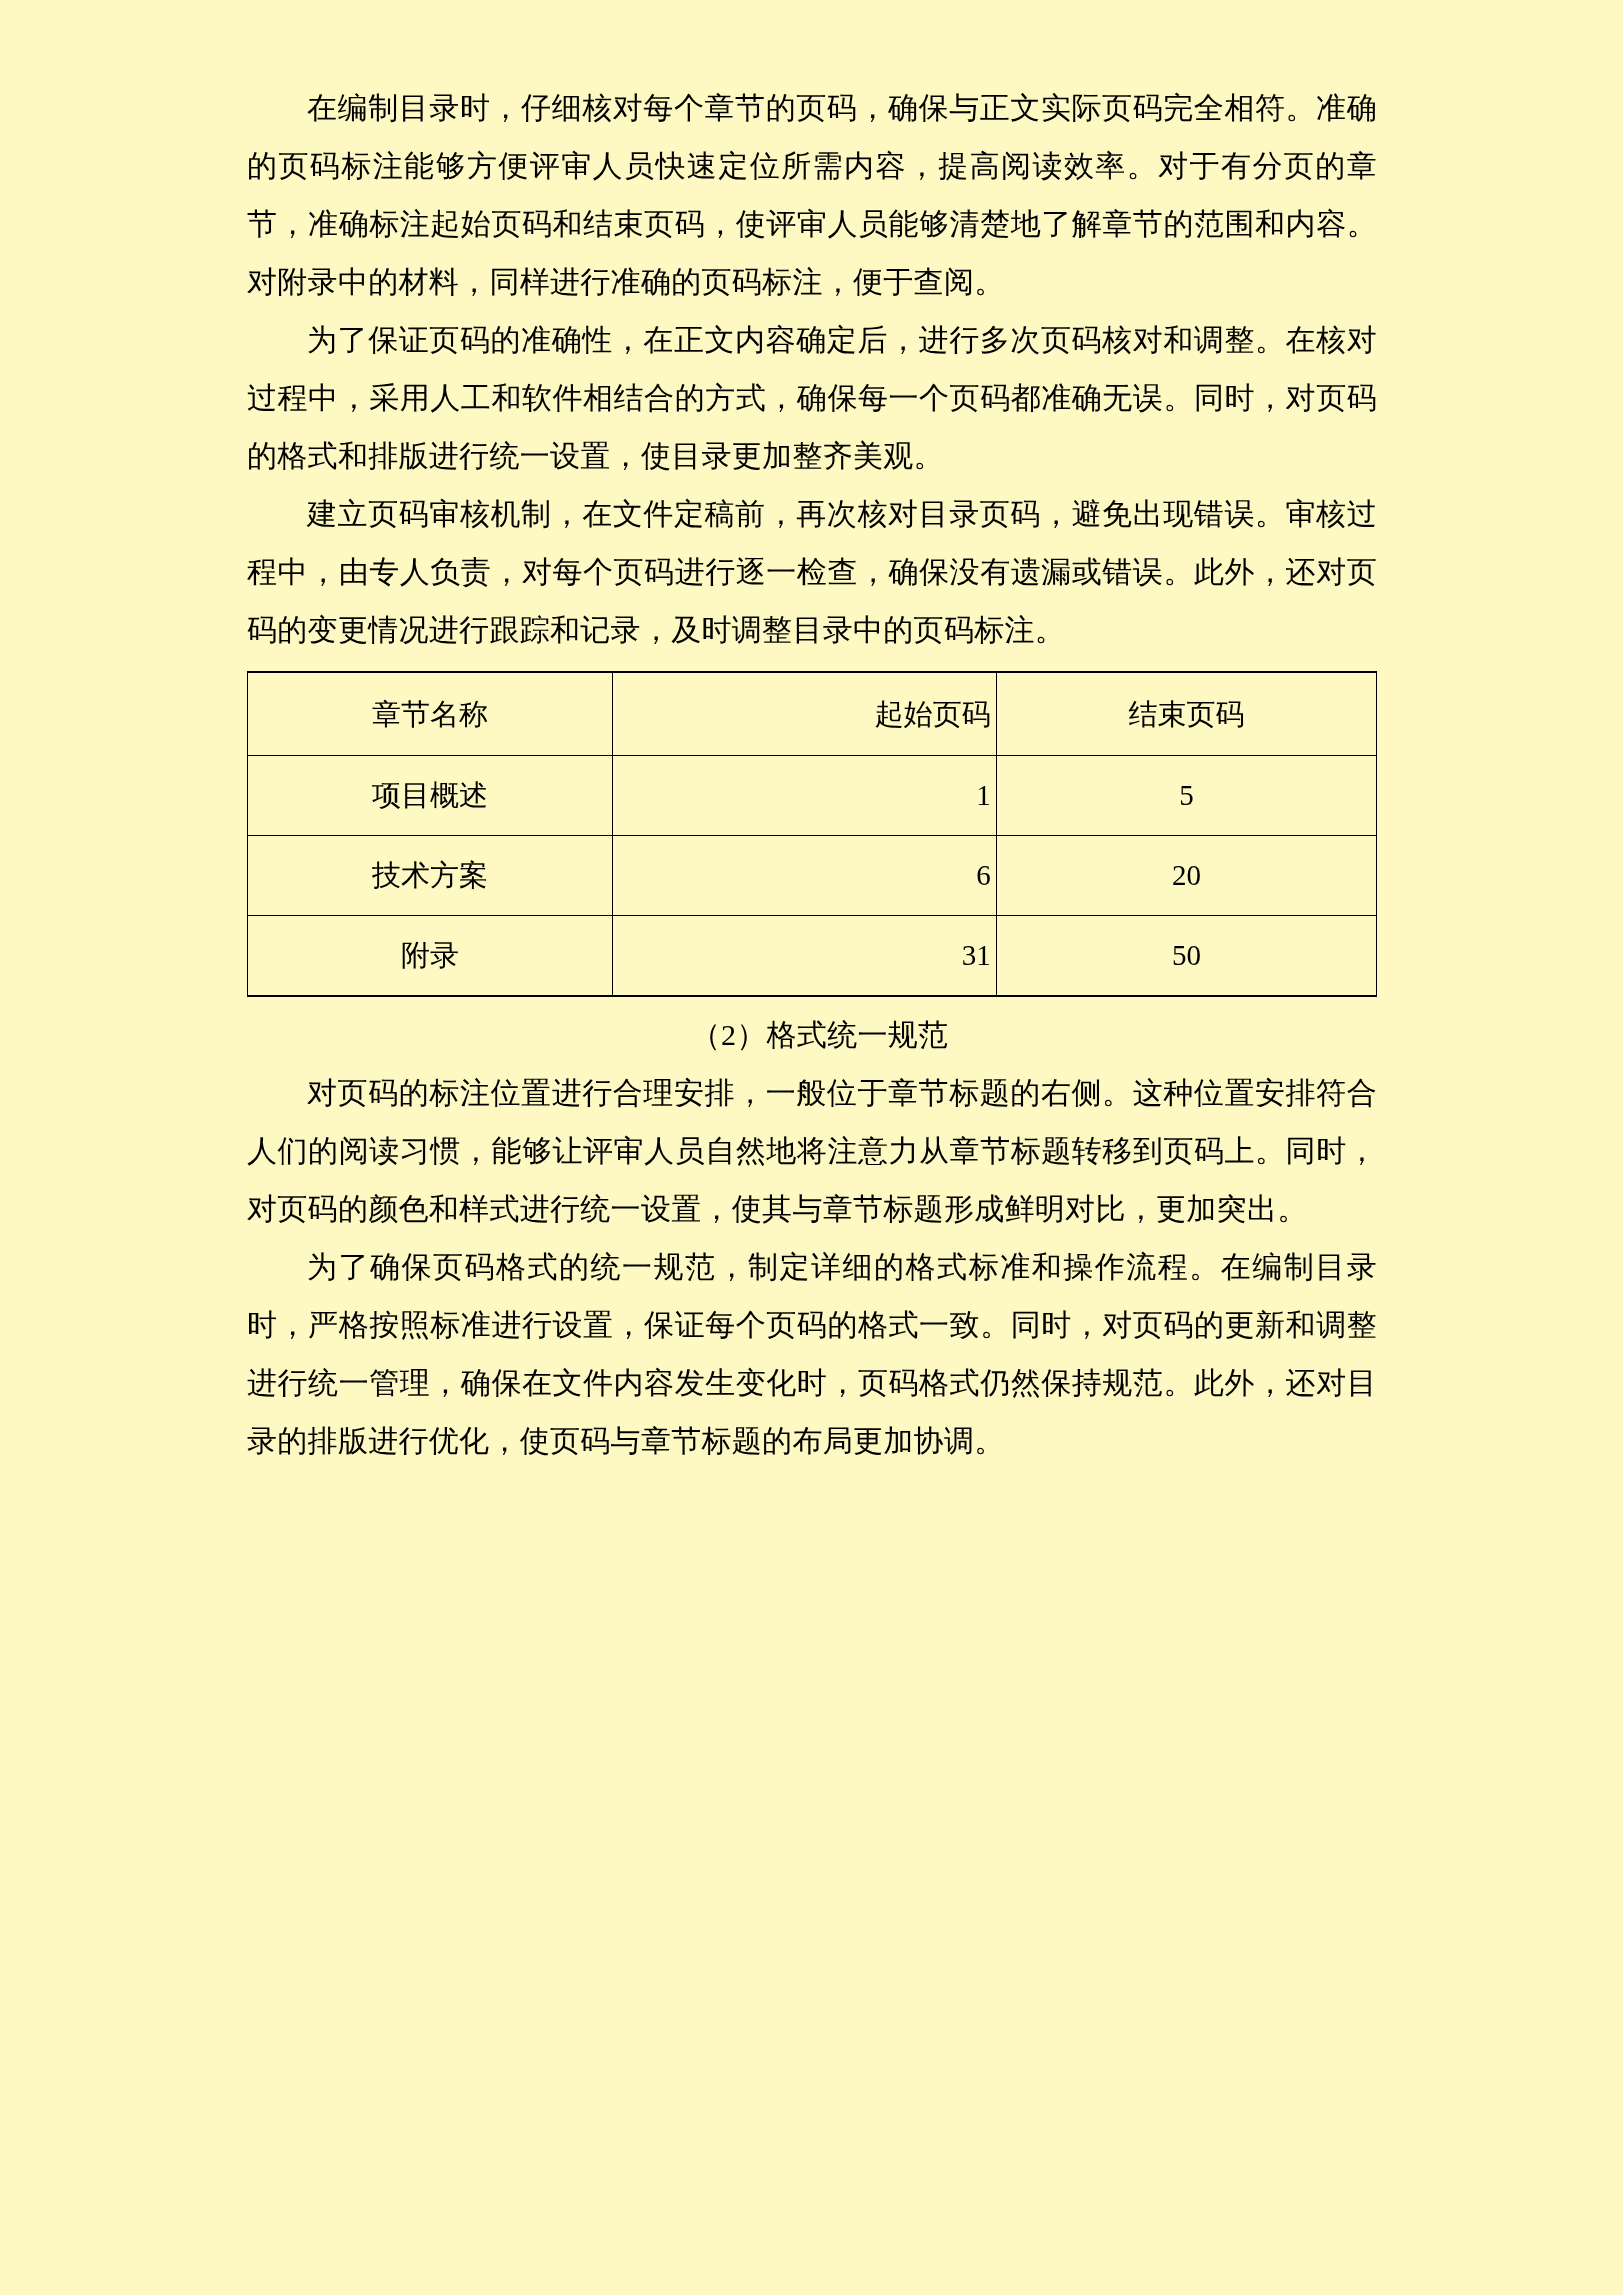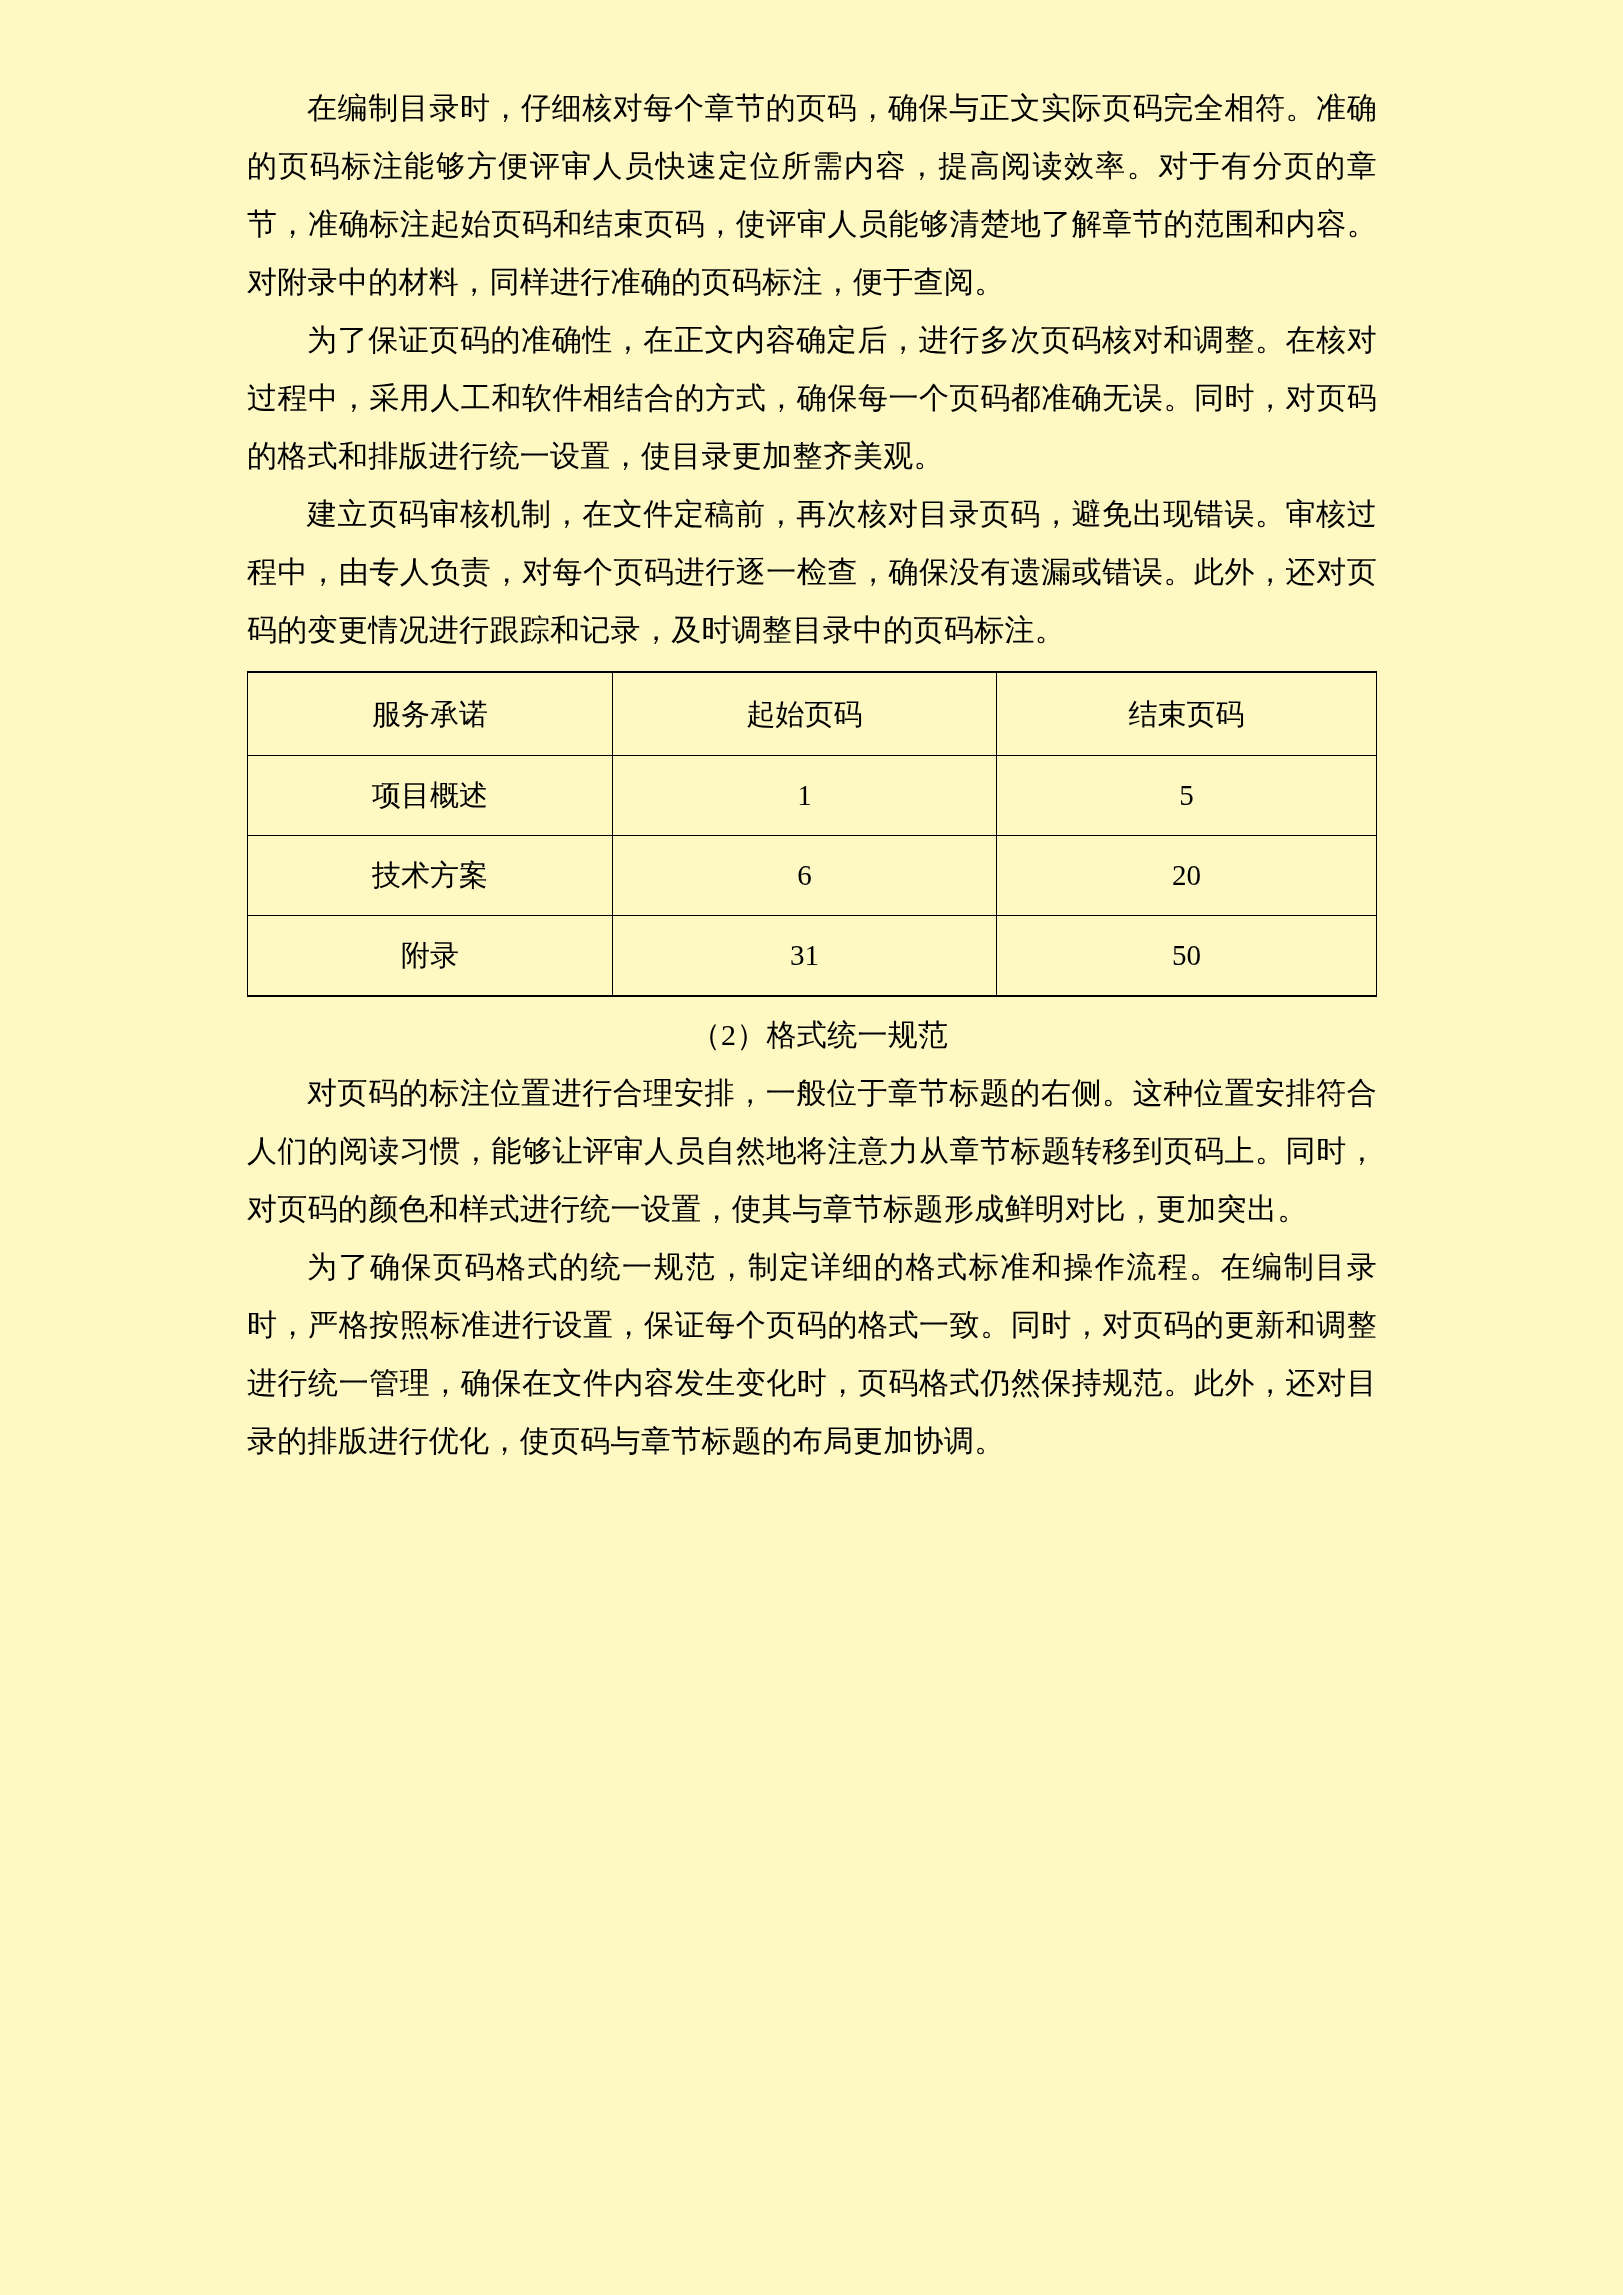--- a/index.html
+++ b/index.html
@@ -68,21 +68,21 @@
     box-sizing: border-box;
   }
   table.page-table tr:first-child td {
     border-top: 2.6px solid #000000;
     height: 84px;
   }
   table.page-table tr:last-child td {
     border-bottom: 2.6px solid #000000;
   }
   table.page-table td.col-name { width: 364px; }
-  table.page-table td.col-start { width: 383px; }
+  table.page-table td.col-start { width: 383px; text-align: right; }
   table.page-table td.col-end   { width: 379px; margin-top: 12px; }
   .num {
     font-family: "Liberation Serif", "DejaVu Serif", serif;
     font-size: 27.5px;
   }
 </style>
 </head>
 <body>
 
 <div class="page">
@@ -91,21 +91,21 @@
     <p class="para">在编制目录时，仔细核对每个章节的页码，确保与正文实际页码完全相符。准确的页码标注能够方便评审人员快速定位所需内容，提高阅读效率。对于有分页的章节，准确标注起始页码和结束页码，使评审人员能够清楚地了解章节的范围和内容。对附录中的材料，同样进行准确的页码标注，便于查阅。</p>
 
     <p class="para">为了保证页码的准确性，在正文内容确定后，进行多次页码核对和调整。在核对过程中，采用人工和软件相结合的方式，确保每一个页码都准确无误。同时，对页码的格式和排版进行统一设置，使目录更加整齐美观。</p>
 
     <p class="para">建立页码审核机制，在文件定稿前，再次核对目录页码，避免出现错误。审核过程中，由专人负责，对每个页码进行逐一检查，确保没有遗漏或错误。此外，还对页码的变更情况进行跟踪和记录，及时调整目录中的页码标注。</p>
 
     <div class="tbl-wrap">
       <table class="page-table">
         <tbody>
           <tr>
-            <td class="col-name">服务承诺</td>
+            <td class="col-name">章节名称</td>
             <td class="col-start">起始页码</td>
             <td class="col-end">结束页码</td>
           </tr>
           <tr>
             <td class="col-name">项目概述</td>
             <td class="col-start num">1</td>
             <td class="col-end num">5</td>
           </tr>
           <tr>
             <td class="col-name">技术方案</td>

